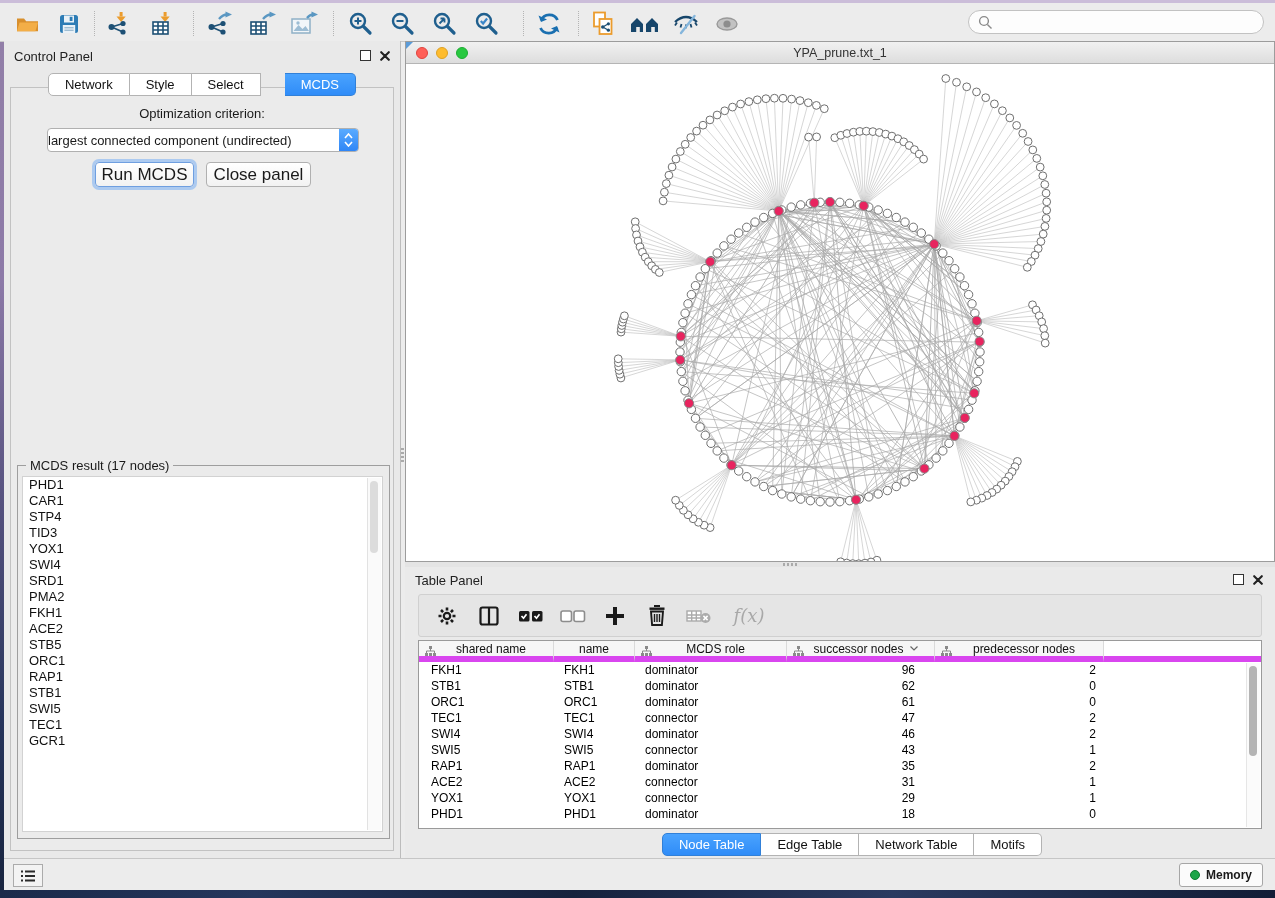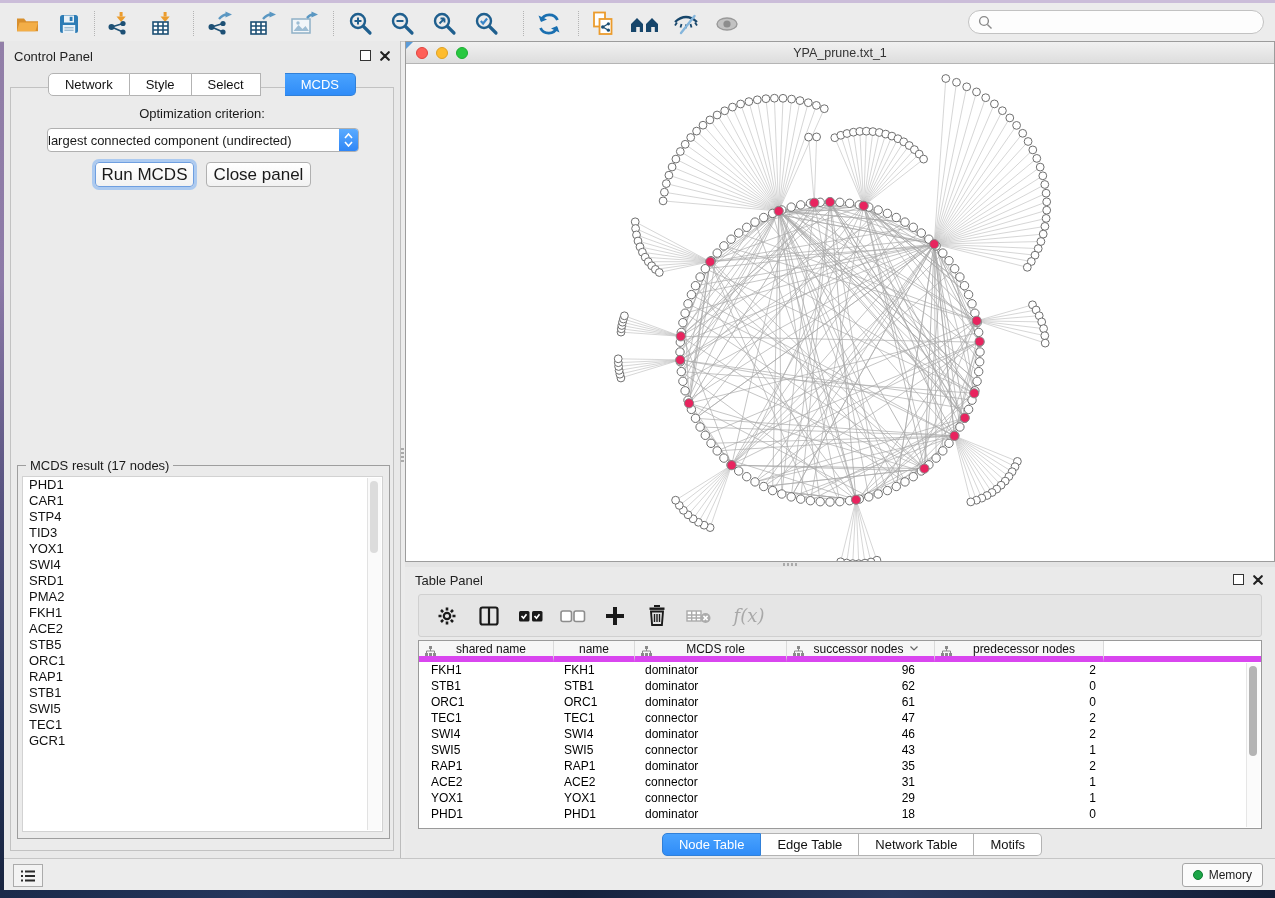--- a/index.html
+++ b/index.html
@@ -84,21 +84,21 @@
   .td{box-sizing:border-box;overflow:hidden;white-space:nowrap;color:#000;}
   #nt-scroll{position:absolute;right:1px;top:22px;bottom:1px;width:13px;background:#fbfbfb;border-left:1px solid #e6e6e6;}
   #nt-thumb{position:absolute;left:2px;top:3px;width:8px;height:90px;background:#b4b4b4;border-radius:4px;}
   #tp-tabs{position:absolute;left:0;top:266px;width:100%;display:flex;justify-content:center;}
 
   
   #status-bar{left:4px;top:858px;width:1271px;height:32px;background:#ececec;border-top:1px solid #c6c6c6;box-sizing:border-box;}
   #list-btn{position:absolute;left:9px;top:5px;width:30px;height:23px;background:#f3f3f3;border:1px solid #ababab;
     display:flex;align-items:center;justify-content:center;box-sizing:border-box;}
   #memory-btn{position:absolute;right:12px;top:4px;height:24px;background:#fbfbfb;border:1px solid #a6a6a6;
-    border-radius:3px;display:flex;align-items:center;gap:6px;padding:6px 10px;font-size:12px;box-sizing:border-box;}
+    border-radius:3px;display:flex;align-items:center;gap:6px;padding:6px 10px;font-size:12px;box-sizing:border-box;font-weight:bold;}
   #memory-dot{width:10px;height:10px;border-radius:50%;background:#1ca548;border:1px solid #0e7c31;box-sizing:border-box;}
 </style>
 </head>
 <body>
 
 <div class="abs" id="desktop-top"></div>
 <div class="abs" id="desktop-left"></div>
 <div class="abs" id="desktop-bottom"></div>
 
 <div class="abs" id="toolbar">

